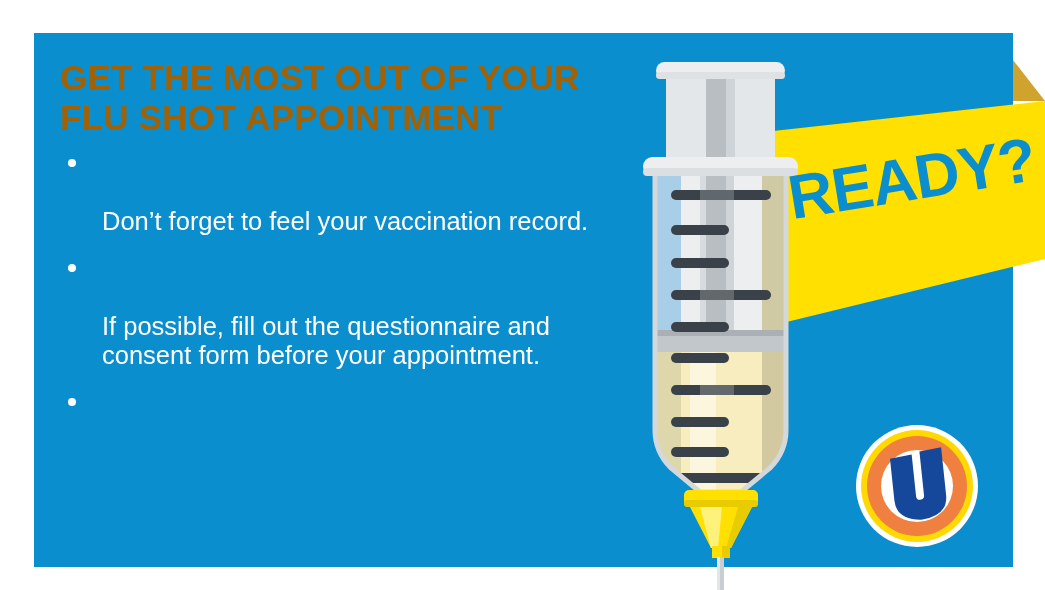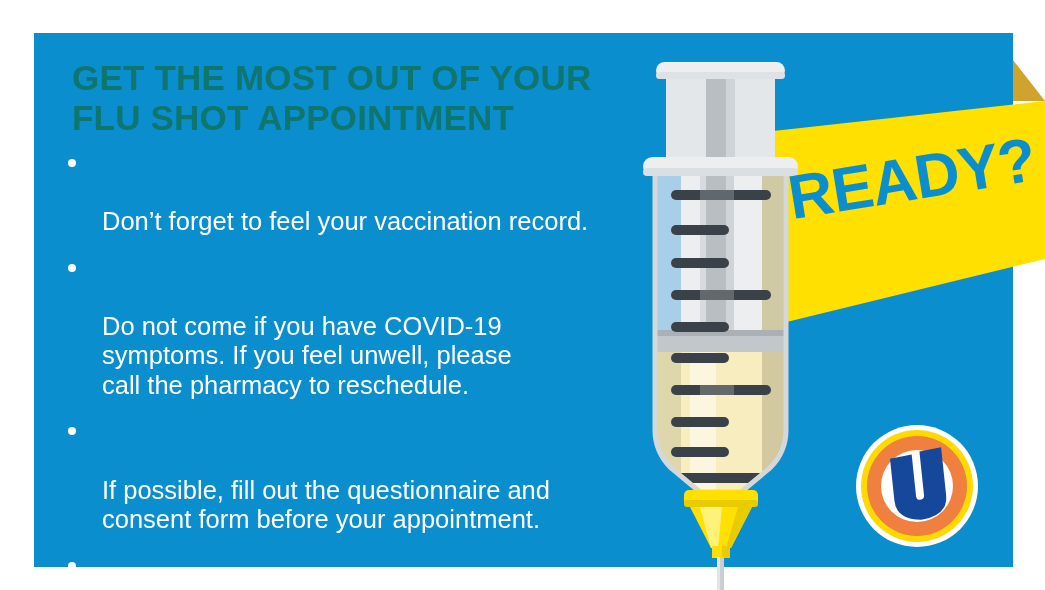--- a/index.html
+++ b/index.html
@@ -31,27 +31,27 @@
 
   
   .text-col {
     position: absolute;
     left: 60px;
     top: 58px;
     width: 600px;
   }
 
   .headline {
-    color: #0f766e;
+    color: #a16207;
     font-family: "Liberation Sans", sans-serif;
     font-weight: bold;
     font-size: 35px;
     line-height: 1.14;
     letter-spacing: 0.2px;
-    margin: 0 0 10px 12px;
+    margin: 0 0 10px 0;
     white-space: pre-line;
   }
 
   .bullet-list {
     list-style: none;
     margin: 0;
     padding: 0;
   }
   .bullet-item {
     position: relative;
@@ -199,26 +199,20 @@
     <h1 class="headline">GET THE MOST OUT OF YOUR
 FLU SHOT APPOINTMENT</h1>
 
     <ul class="bullet-list">
       <li class="bullet-item">
         <span class="bullet-dot"></span>
         <span>Don’t forget to feel your vaccination record.</span>
       </li>
       <li class="bullet-item">
         <span class="bullet-dot"></span>
-        <span>Do not come if you have COVID-19
-symptoms. If you feel unwell, please
-call the pharmacy to reschedule.</span>
-      </li>
-      <li class="bullet-item">
-        <span class="bullet-dot"></span>
         <span>If possible, fill out the questionnaire and
 consent form before your appointment.</span>
       </li>
       <li class="bullet-item">
         <span class="bullet-dot"></span>
         
       </li>
     </ul>
   </div>
 

